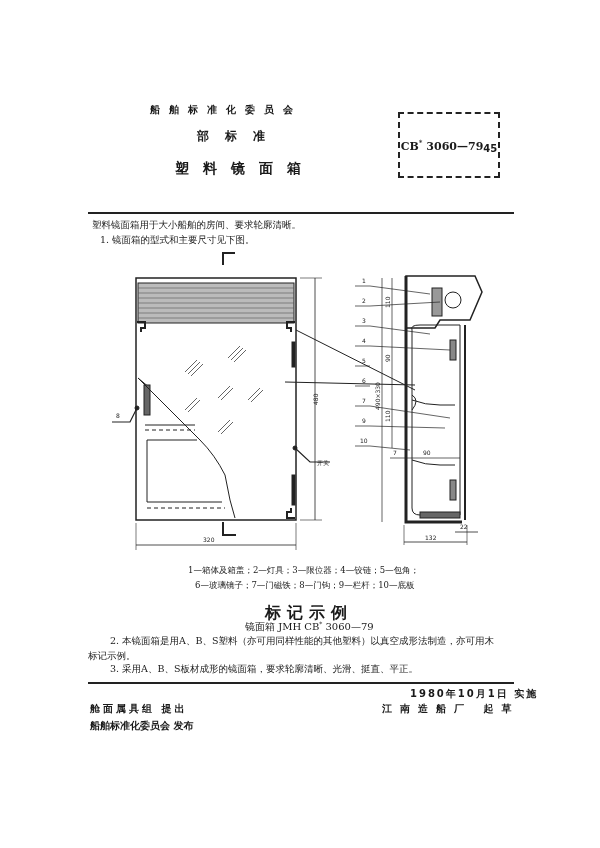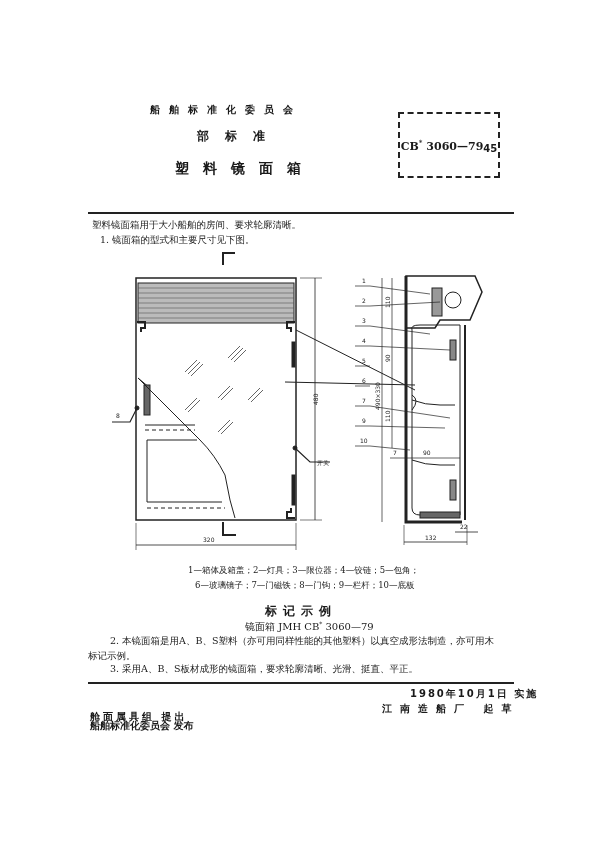--- a/index.html
+++ b/index.html
@@ -10,21 +10,21 @@
   .hdr-sub { left:197px; top:128px; font-size:12px; font-weight:bold; letter-spacing:16px; }
   .hdr-title { left:175px; top:160px; font-size:14px; font-weight:bold; letter-spacing:14px; }
   .std-box { left:398px; top:112px; width:98px; height:62px; border:2px dashed #222;
              display:flex; flex-direction:row; align-items:center; justify-content:center; }
   .std-code { font-size:11px; font-weight:bold; font-family:"DejaVu Serif", serif; }
   .std-code sup { font-size:7px; }
   .std-num { font-size:10px; font-weight:bold; margin-top:6px; }
   .rule { left:88px; width:426px; height:2px; background:#222; }
   .para { font-family:"DejaVu Serif", serif; font-size:9.5px; }
   .legend { font-family:"DejaVu Serif", serif; font-size:8.5px; }
-  .mark-title { left:265px; top:603px; font-size:12px; font-weight:bold; letter-spacing:6px; }
+  .mark-title { left:265px; top:603px; font-size:16px; font-weight:bold; letter-spacing:6px; }
   .mark-ex { left:245px; top:620px; font-family:"DejaVu Serif", serif; font-size:10px; }
   .mark-ex sup { font-size:6px; }
   .foot { font-size:10px; font-weight:bold; }
   .dim { font-size:6px; font-family:"DejaVu Sans", sans-serif; }
 </style>
 </head>
 <body>
 
 <div class="abs hdr-org">船舶标准化委员会</div>
 <div class="abs hdr-sub">部标准</div>
@@ -173,15 +173,15 @@
   <span>镜面箱  JMH  CB</span><sup>*</sup><span> 3060—79</span>
 </div>
 
 <div class="abs para" style="left:110px; top:635px;">2. 本镜面箱是用A、B、S塑料（亦可用同样性能的其他塑料）以真空成形法制造，亦可用木</div>
 <div class="abs para" style="left:88px; top:650px;">标记示例。</div>
 <div class="abs para" style="left:110px; top:663px;">3. 采用A、B、S板材成形的镜面箱，要求轮廓清晰、光滑、挺直、平正。</div>
 
 <div class="abs rule" style="top:682px;"></div>
 
 <div class="abs foot" style="left:90px; top:687px;margin-top:32px;">船舶标准化委员会  发布</div>
-<div class="abs foot" style="left:90px; top:702px; letter-spacing:3px;margin-top:8px;">舱面属具组  提出</div>
+<div class="abs foot" style="left:90px; top:702px; letter-spacing:3px;">舱面属具组  提出</div>
 <div class="abs foot" style="left:382px; top:687px; letter-spacing:2px;margin-left:28px;">1980年10月1日  实施</div>
 <div class="abs foot" style="left:382px; top:702px; letter-spacing:8px;text-align:center;">江南造船厂  起草</div>
 
 </body></html>

